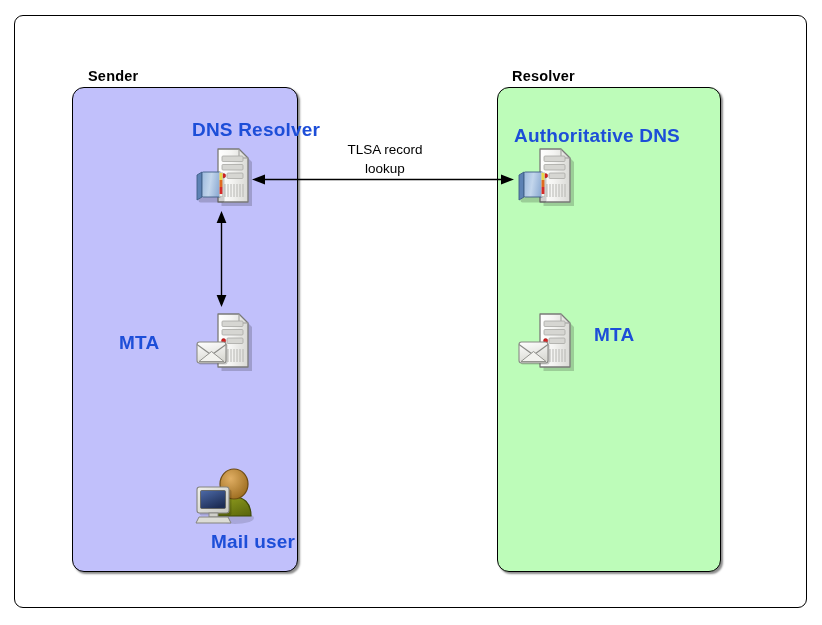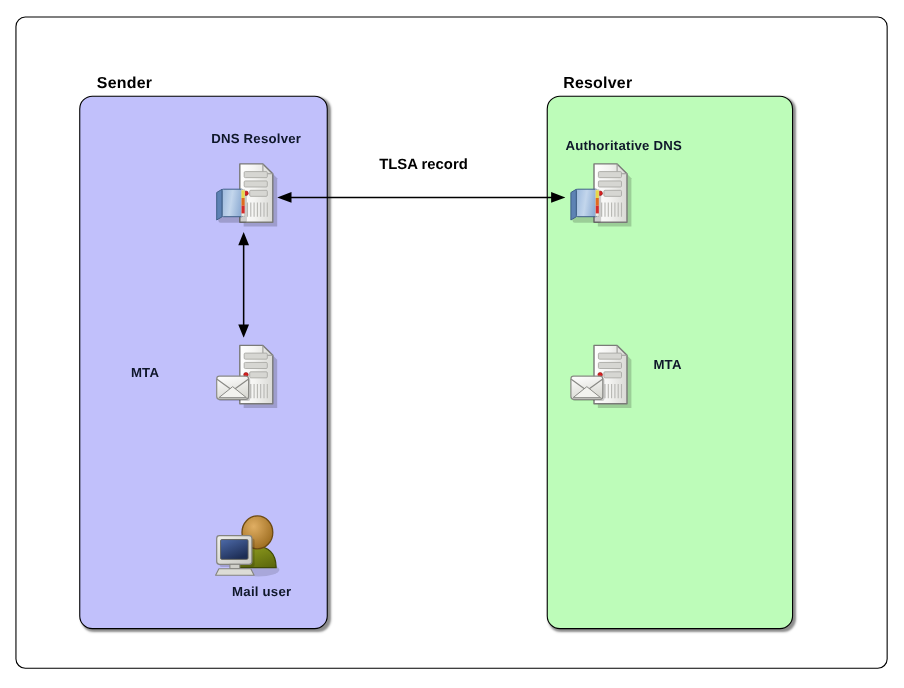--- a/index.html
+++ b/index.html
@@ -29,36 +29,36 @@
 
   .zone-title{
     position:absolute;font-size:14.5px;font-weight:bold;color:#000;
     letter-spacing:.2px;white-space:nowrap;
   }
   .title-sender{left:88px;top:68px;}
   .title-receiver{left:512px;top:68px;}
 
   
   .node-label{
-    position:absolute;font-size:12px;font-weight:bold;color:#0f172a;
+    position:absolute;font-size:19px;font-weight:bold;color:#1d4ed8;
     white-space:nowrap;letter-spacing:.2px;
   }
   .lbl-dns-resolver{left:192px;top:119px;}
   .lbl-auth-dns{left:514px;top:125px;}
   .lbl-mta-sender{left:119px;top:332px;}
   .lbl-mta-receiver{left:594px;top:324px;}
   .lbl-mail-user{left:211px;top:531px;}
 
   
   .h-arrow{position:absolute;left:252px;top:171px;width:262px;height:17px;}
   .h-arrow svg{display:block;}
 
   .arrow-text{
     position:absolute;left:310px;top:140px;width:150px;
-    text-align:center;font-size:13.5px;font-weight:bold;color:#000;
+    text-align:center;font-size:13.5px;font-weight:normal;color:#000;
     line-height:19px;
   }
   .arrow-text div{white-space:nowrap;}
 
   
   .v-arrow{position:absolute;left:212px;top:211px;width:19px;height:96px;}
   .v-arrow svg{display:block;}
 
   
   .icon{position:absolute;}
@@ -310,15 +310,16 @@
   <div class="h-arrow">
     <svg width="262" height="17" viewBox="0 0 262 17">
       <line x1="11" y1="8.5" x2="251" y2="8.5" stroke="#000" stroke-width="1.4"></line>
       <polygon points="0,8.5 13,3.6 13,13.4" fill="#000"></polygon>
       <polygon points="262,8.5 249,3.6 249,13.4" fill="#000"></polygon>
     </svg>
   </div>
 
   <div class="arrow-text">
     <div>TLSA record</div>
+    <div>lookup</div>
   </div>
 
 </div>
 
 </body></html>

